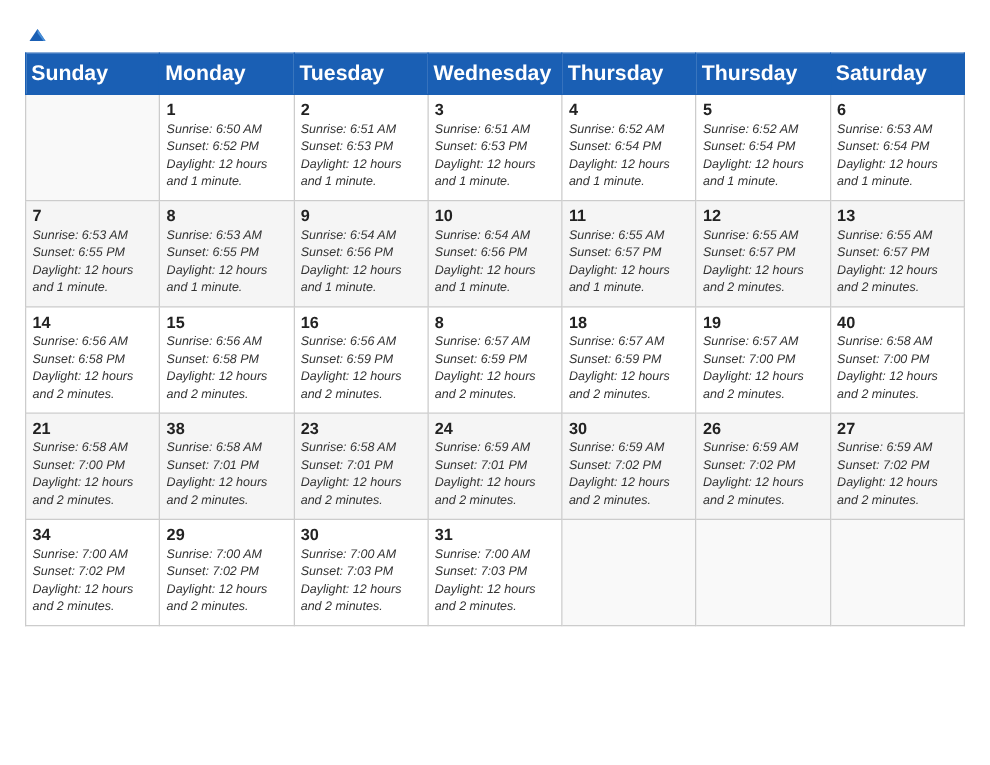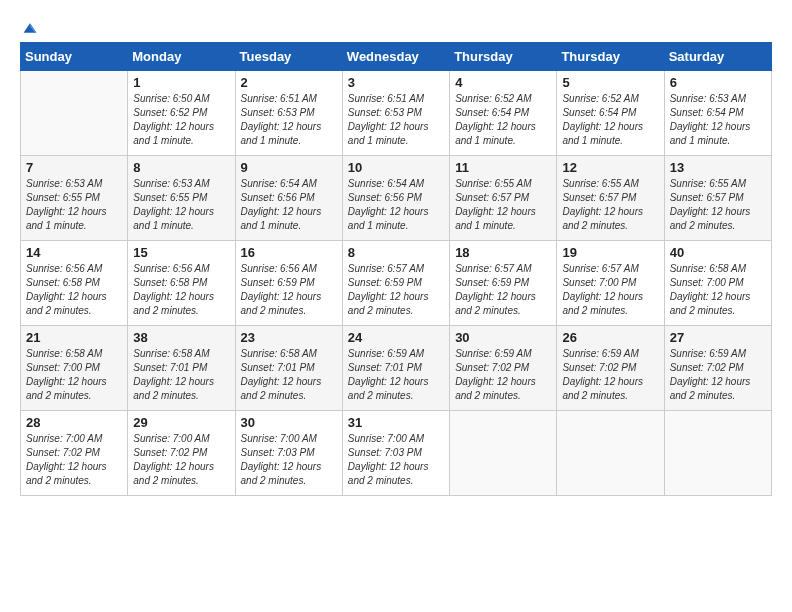--- a/index.html
+++ b/index.html
@@ -51,21 +51,21 @@
     .calendar-table {
       width: 100%;
       border-collapse: collapse;
       font-size: 11px;
     }
     .calendar-table th {
       background: #1a5fb4;
       color: #fff;
       padding: 6px 4px;
       text-align: left;
-      font-size: 13px;
+      font-size: 17px;
       font-weight: bold;
       border: 1px solid #1a5fb4;
     }
     .calendar-table td {
       border: 1px solid #ccc;
       vertical-align: top;
       padding: 4px 5px;
       width: calc(100% / 7);
       height: 85px;
     }
@@ -236,21 +236,21 @@
           <div class="day-number">26</div>
           <div class="day-info">Sunrise: 6:59 AM<br>Sunset: 7:02 PM<br>Daylight: 12 hours and 2 minutes.</div>
         </td>
         <td>
           <div class="day-number">27</div>
           <div class="day-info">Sunrise: 6:59 AM<br>Sunset: 7:02 PM<br>Daylight: 12 hours and 2 minutes.</div>
         </td>
       </tr>
       <tr>
         <td>
-          <div class="day-number">28</div>
+          <div class="day-number">34</div>
           <div class="day-info">Sunrise: 7:00 AM<br>Sunset: 7:02 PM<br>Daylight: 12 hours and 2 minutes.</div>
         </td>
         <td>
           <div class="day-number">29</div>
           <div class="day-info">Sunrise: 7:00 AM<br>Sunset: 7:02 PM<br>Daylight: 12 hours and 2 minutes.</div>
         </td>
         <td>
           <div class="day-number">30</div>
           <div class="day-info">Sunrise: 7:00 AM<br>Sunset: 7:03 PM<br>Daylight: 12 hours and 2 minutes.</div>
         </td>

